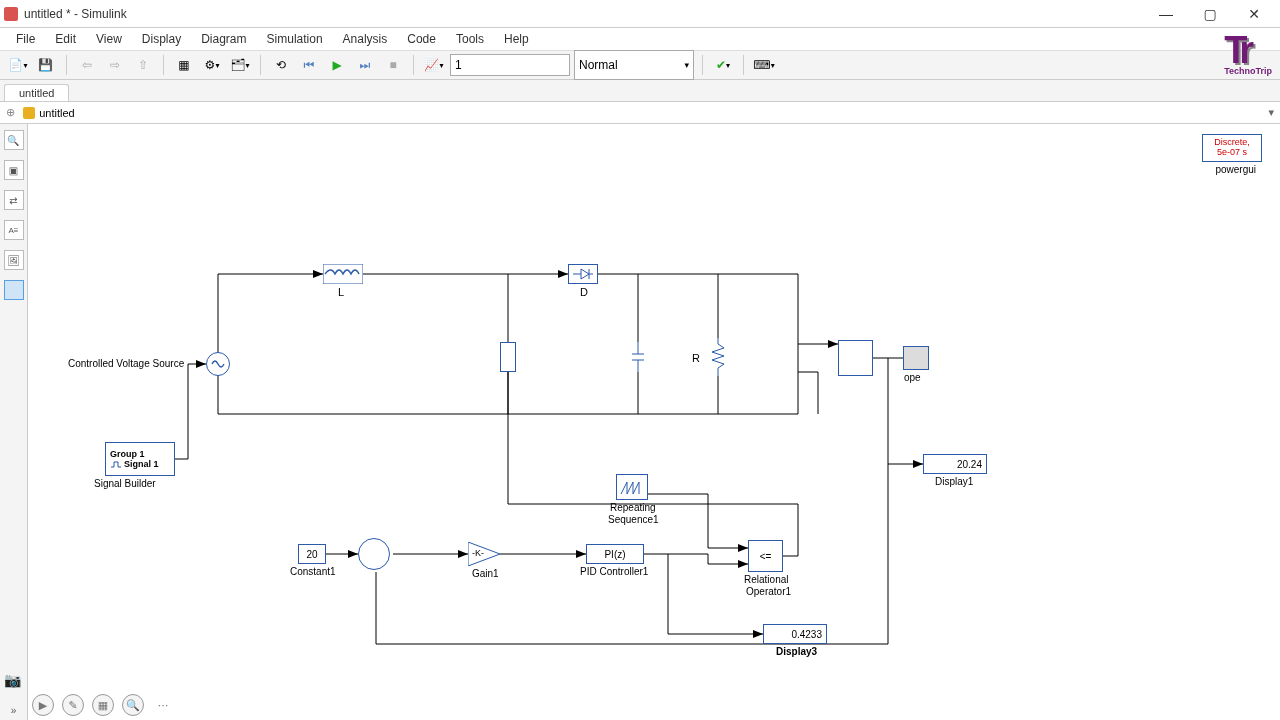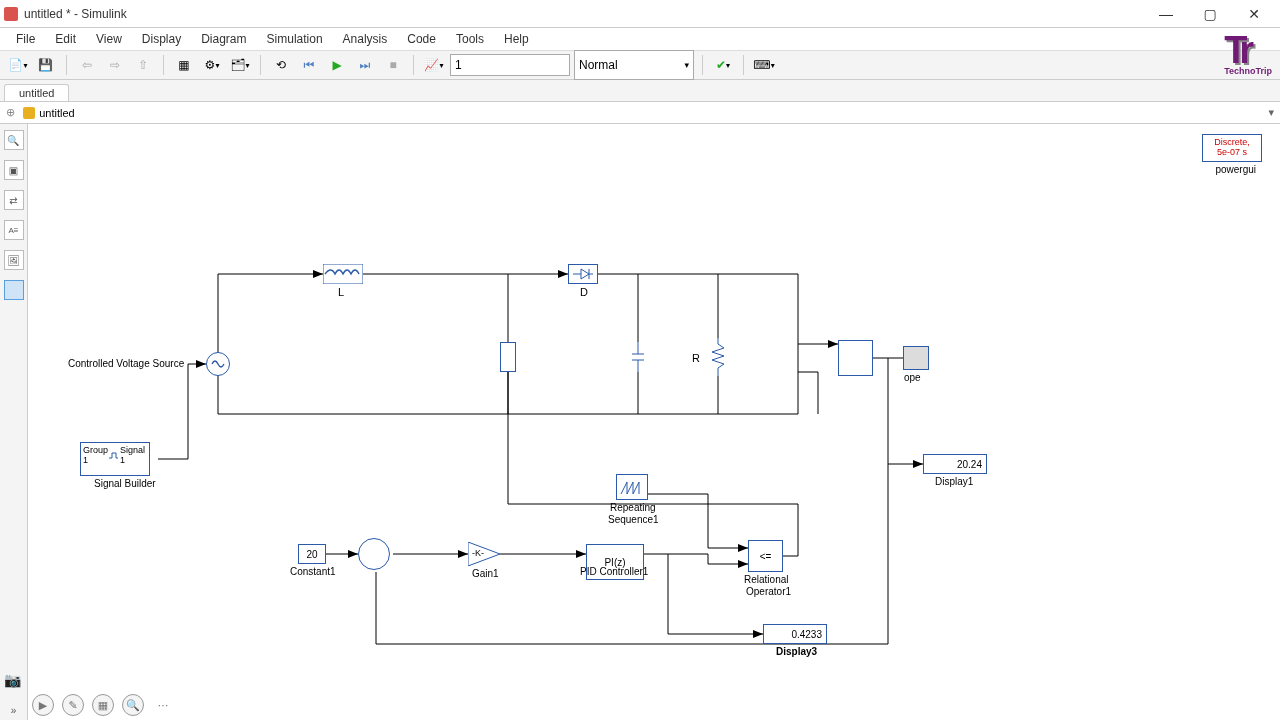--- a/index.html
+++ b/index.html
@@ -204,21 +204,21 @@
     </div>
     <div class="blklabel small" style="right:24px; top:40px;">powergui</div>
 
     <div class="blk" style="left:178px; top:228px; width:24px; height:24px; border-radius:50%;">
       <svg width="16" height="16">
           <path d="M2 8 Q5 2 8 8 Q11 14 14 8" stroke="#2a5aa8" fill="none" stroke-width="1.4"></path>
         </svg>
     </div>
     <div class="blklabel small" style="left:40px; top:234px;">Controlled Voltage Source</div>
 
-    <div class="blk" style="left:52px; top:318px; width:70px; height:34px; flex-direction:row; align-items:flex-start; padding:2px 4px; font-size:9px;">
+    <div class="blk" style="left:77px; top:318px; width:70px; height:34px; flex-direction:column; align-items:flex-start; padding:2px 4px; font-size:9px;font-weight:bold;">
       <span>Group 1</span>
       <span style="display:flex;align-items:center;gap:2px;">
           <svg width="12" height="10">
             <path d="M1 8 L4 8 L4 3 L8 3 L8 8 L11 8" stroke="#2a5aa8" fill="none"></path>
           </svg>
           <span>Signal 1</span>
         </span>
     </div>
     <div class="blklabel small" style="left:66px; top:354px;">Signal Builder</div>
 
@@ -278,21 +278,21 @@
     <div class="blk" style="left:330px; top:414px; width:32px; height:32px; border-radius:50%;"></div>
 
     <div style="position:absolute; left:440px; top:418px; width:32px; height:24px;">
       <svg width="32" height="24">
           <polygon points="0,0 32,12 0,24" stroke="#2a5aa8" fill="#fff"></polygon>
         </svg>
       <span style="position:absolute;left:4px;top:6px;font-size:9px;">-K-</span>
     </div>
     <div class="blklabel small" style="left:444px; top:444px;">Gain1</div>
 
-    <div class="blk" style="left:558px; top:420px; width:58px; height:36px;">
+    <div class="blk" style="left:558px; top:420px; width:58px; height:20px;">
       <span>PI(z)</span>
     </div>
     <div class="blklabel small" style="left:552px; top:442px;">PID Controller1</div>
 
     <div class="blk" style="left:720px; top:416px; width:35px; height:32px;">
       <span>&lt;=</span>
     </div>
     <div class="blklabel small" style="left:716px; top:450px;">Relational</div>
     <div class="blklabel small" style="left:718px; top:462px;">Operator1</div>
 

